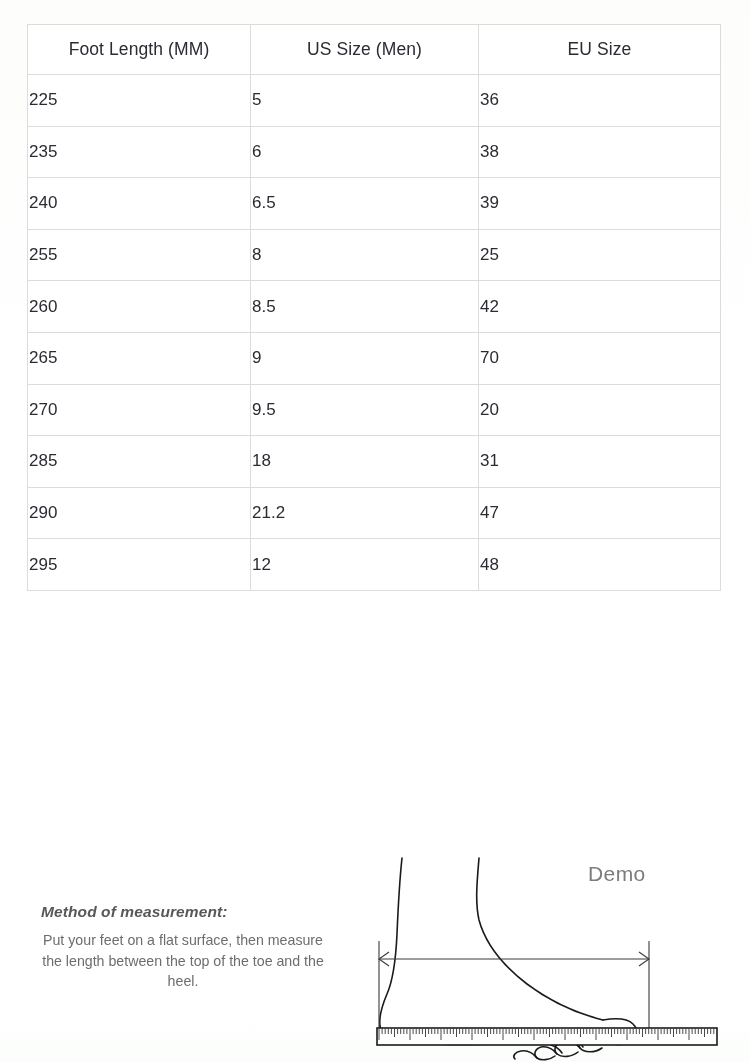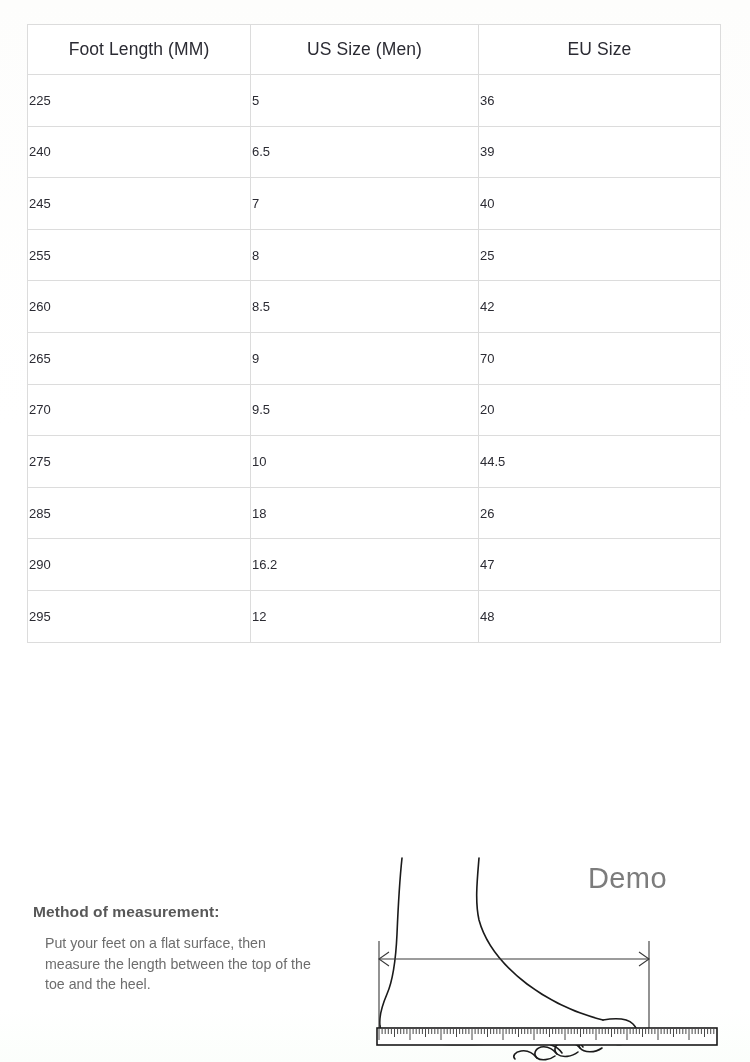--- a/index.html
+++ b/index.html
@@ -44,21 +44,21 @@
     font-weight: 400;
     margin-top: 46px;
   }
   table.size-table th {
     height: 47px;
     font-size: 17.5px;
     letter-spacing: 0.1px;
   }
   table.size-table td {
     height: 48.6px;
-    font-size: 13px;
+    font-size: 17px;
   }
 
   
   .demo-section {
     position: absolute;
     left: 0;
     top: 838px;
     width: 750px;
     height: 224px;
   }
@@ -66,35 +66,37 @@
   .method-block {
     position: absolute;
     left: 33px;
     top: 65px;
     width: 300px;
   }
   .method-title {
     font-size: 15.5px;
     font-weight: bold;
     color: #585858;
-    margin: 0 0 9px 0;
+    margin: 0 0 9px 8px;
     letter-spacing: 0.1px;
+    font-style: italic;
   }
   .method-body {
     font-size: 14.2px;
     line-height: 1.45;
     color: #6d6d6d;
-    margin: 12px;
+    margin: 4px;
+    text-align: center;
   }
 
   .demo-label {
     position: absolute;
     left: 588px;
     top: 24px;
-    font-size: 29px;
+    font-size: 21px;
     color: #7c7c7c;
     letter-spacing: 0.4px;
   }
 
   .foot-figure {
     position: absolute;
     left: 365px;
     top: 0px;
     width: 370px;
     height: 224px;
@@ -124,62 +126,57 @@
           <th>EU Size</th>
         </tr>
       </thead>
       <tbody id="table-body">
           <tr>
             <td>225</td>
             <td>5</td>
             <td>36</td>
           </tr>
           <tr>
+            <td>235</td>
+            <td>6</td>
+            <td>38</td>
+          </tr>
+          <tr>
             <td>240</td>
             <td>6.5</td>
             <td>39</td>
           </tr>
           <tr>
-            <td>245</td>
-            <td>7</td>
-            <td>40</td>
-          </tr>
-          <tr>
             <td>255</td>
             <td>8</td>
             <td>25</td>
           </tr>
           <tr>
             <td>260</td>
             <td>8.5</td>
             <td>42</td>
           </tr>
           <tr>
             <td>265</td>
             <td>9</td>
             <td>70</td>
           </tr>
           <tr>
             <td>270</td>
             <td>9.5</td>
             <td>20</td>
           </tr>
           <tr>
-            <td>275</td>
-            <td>10</td>
-            <td>44.5</td>
-          </tr>
-          <tr>
             <td>285</td>
             <td>18</td>
-            <td>26</td>
+            <td>31</td>
           </tr>
           <tr>
             <td>290</td>
-            <td>16.2</td>
+            <td>21.2</td>
             <td>47</td>
           </tr>
           <tr>
             <td>295</td>
             <td>12</td>
             <td>48</td>
           </tr>
         </tbody>
     </table>
   </div>

